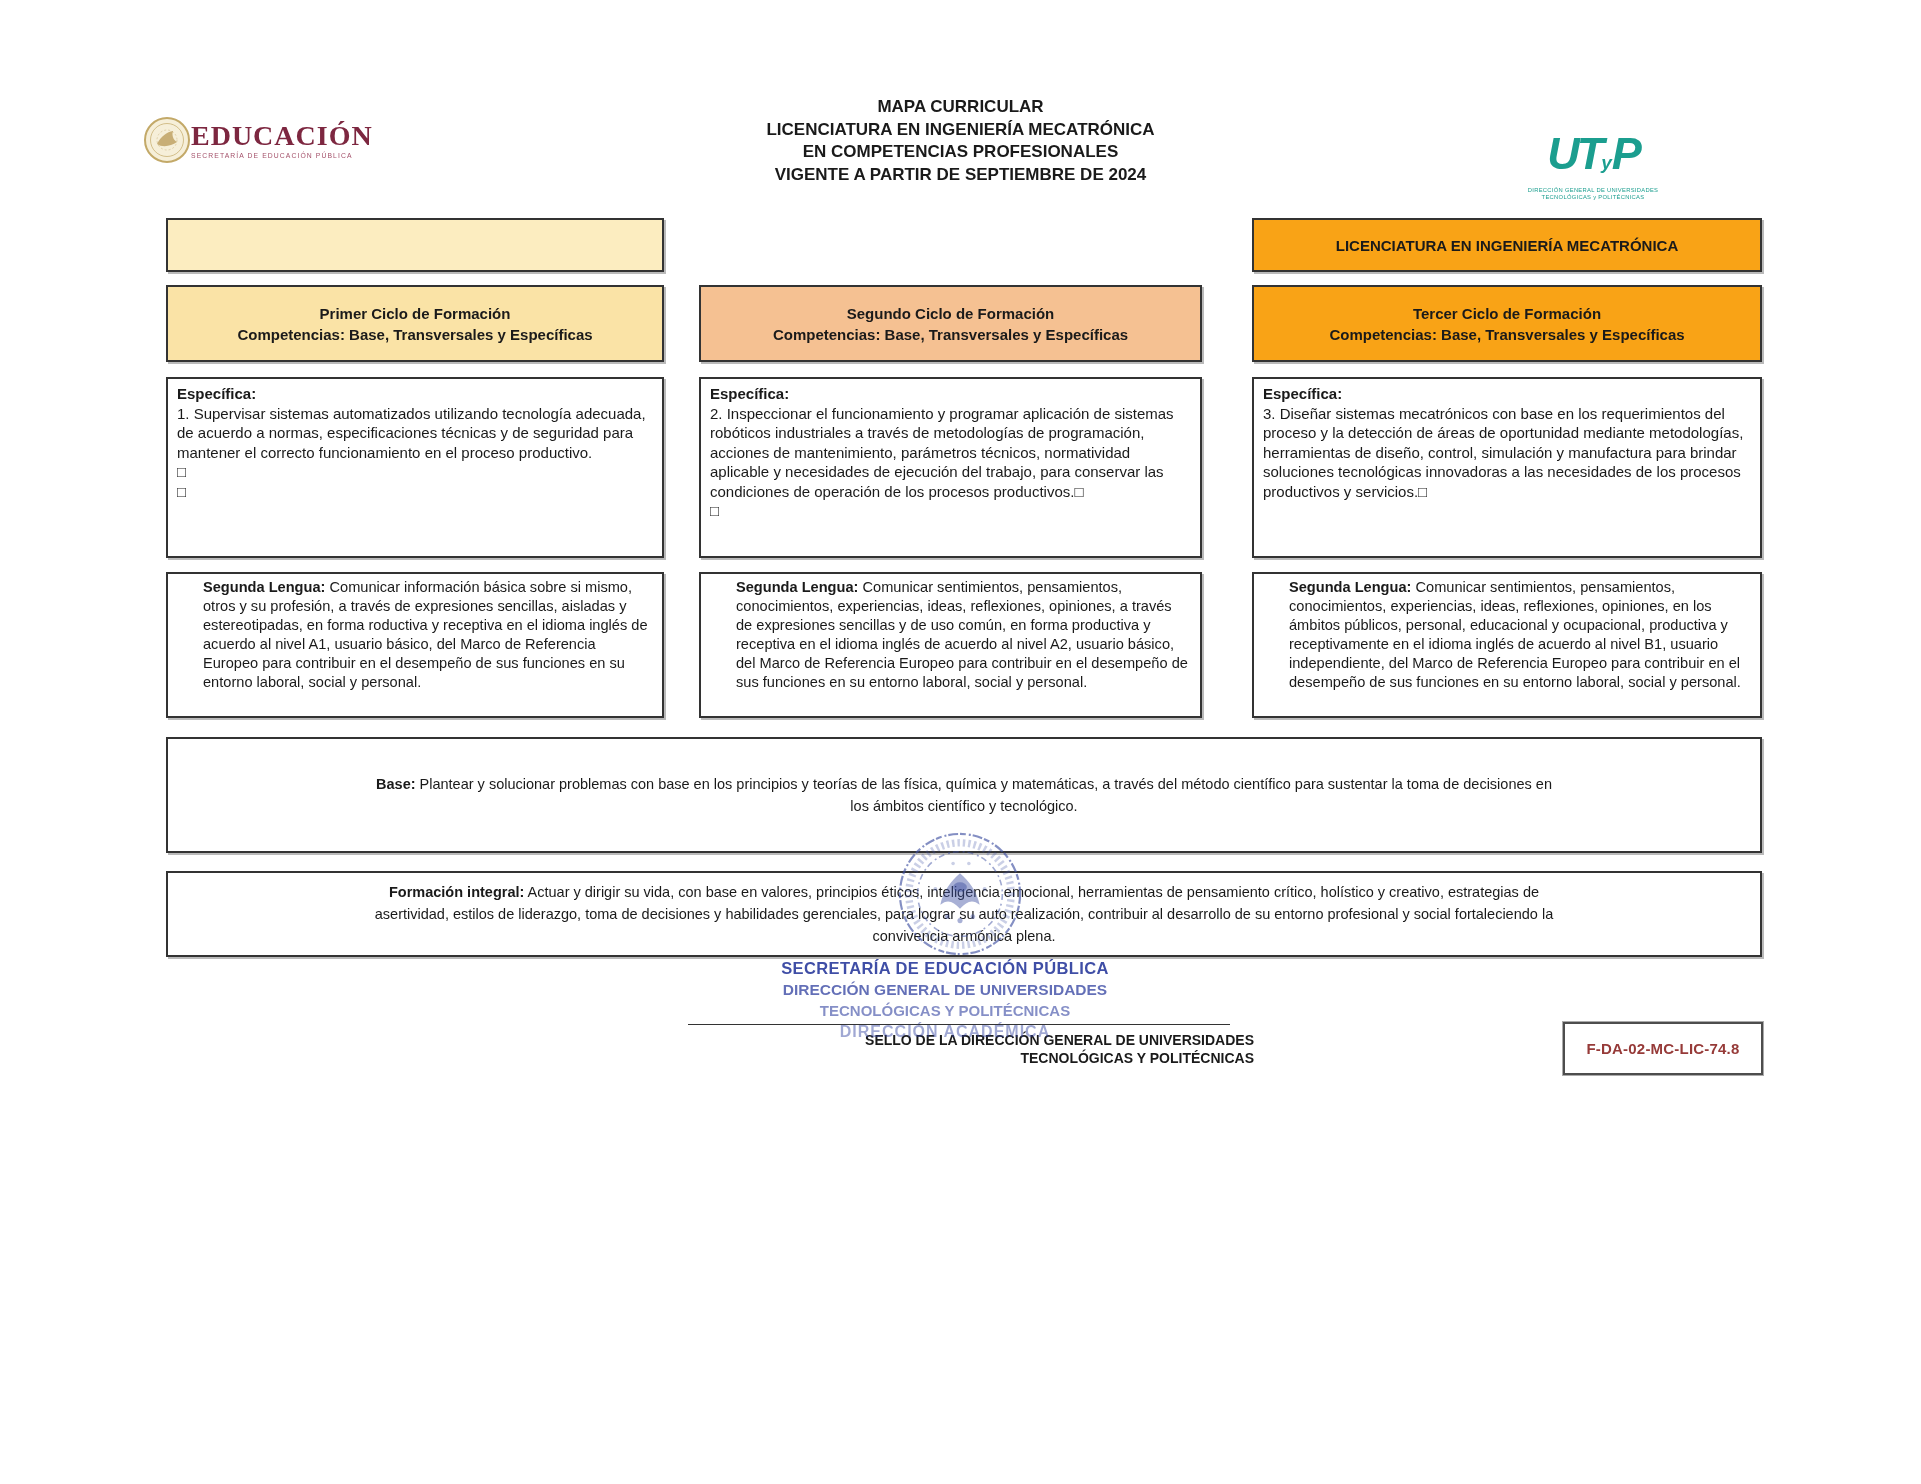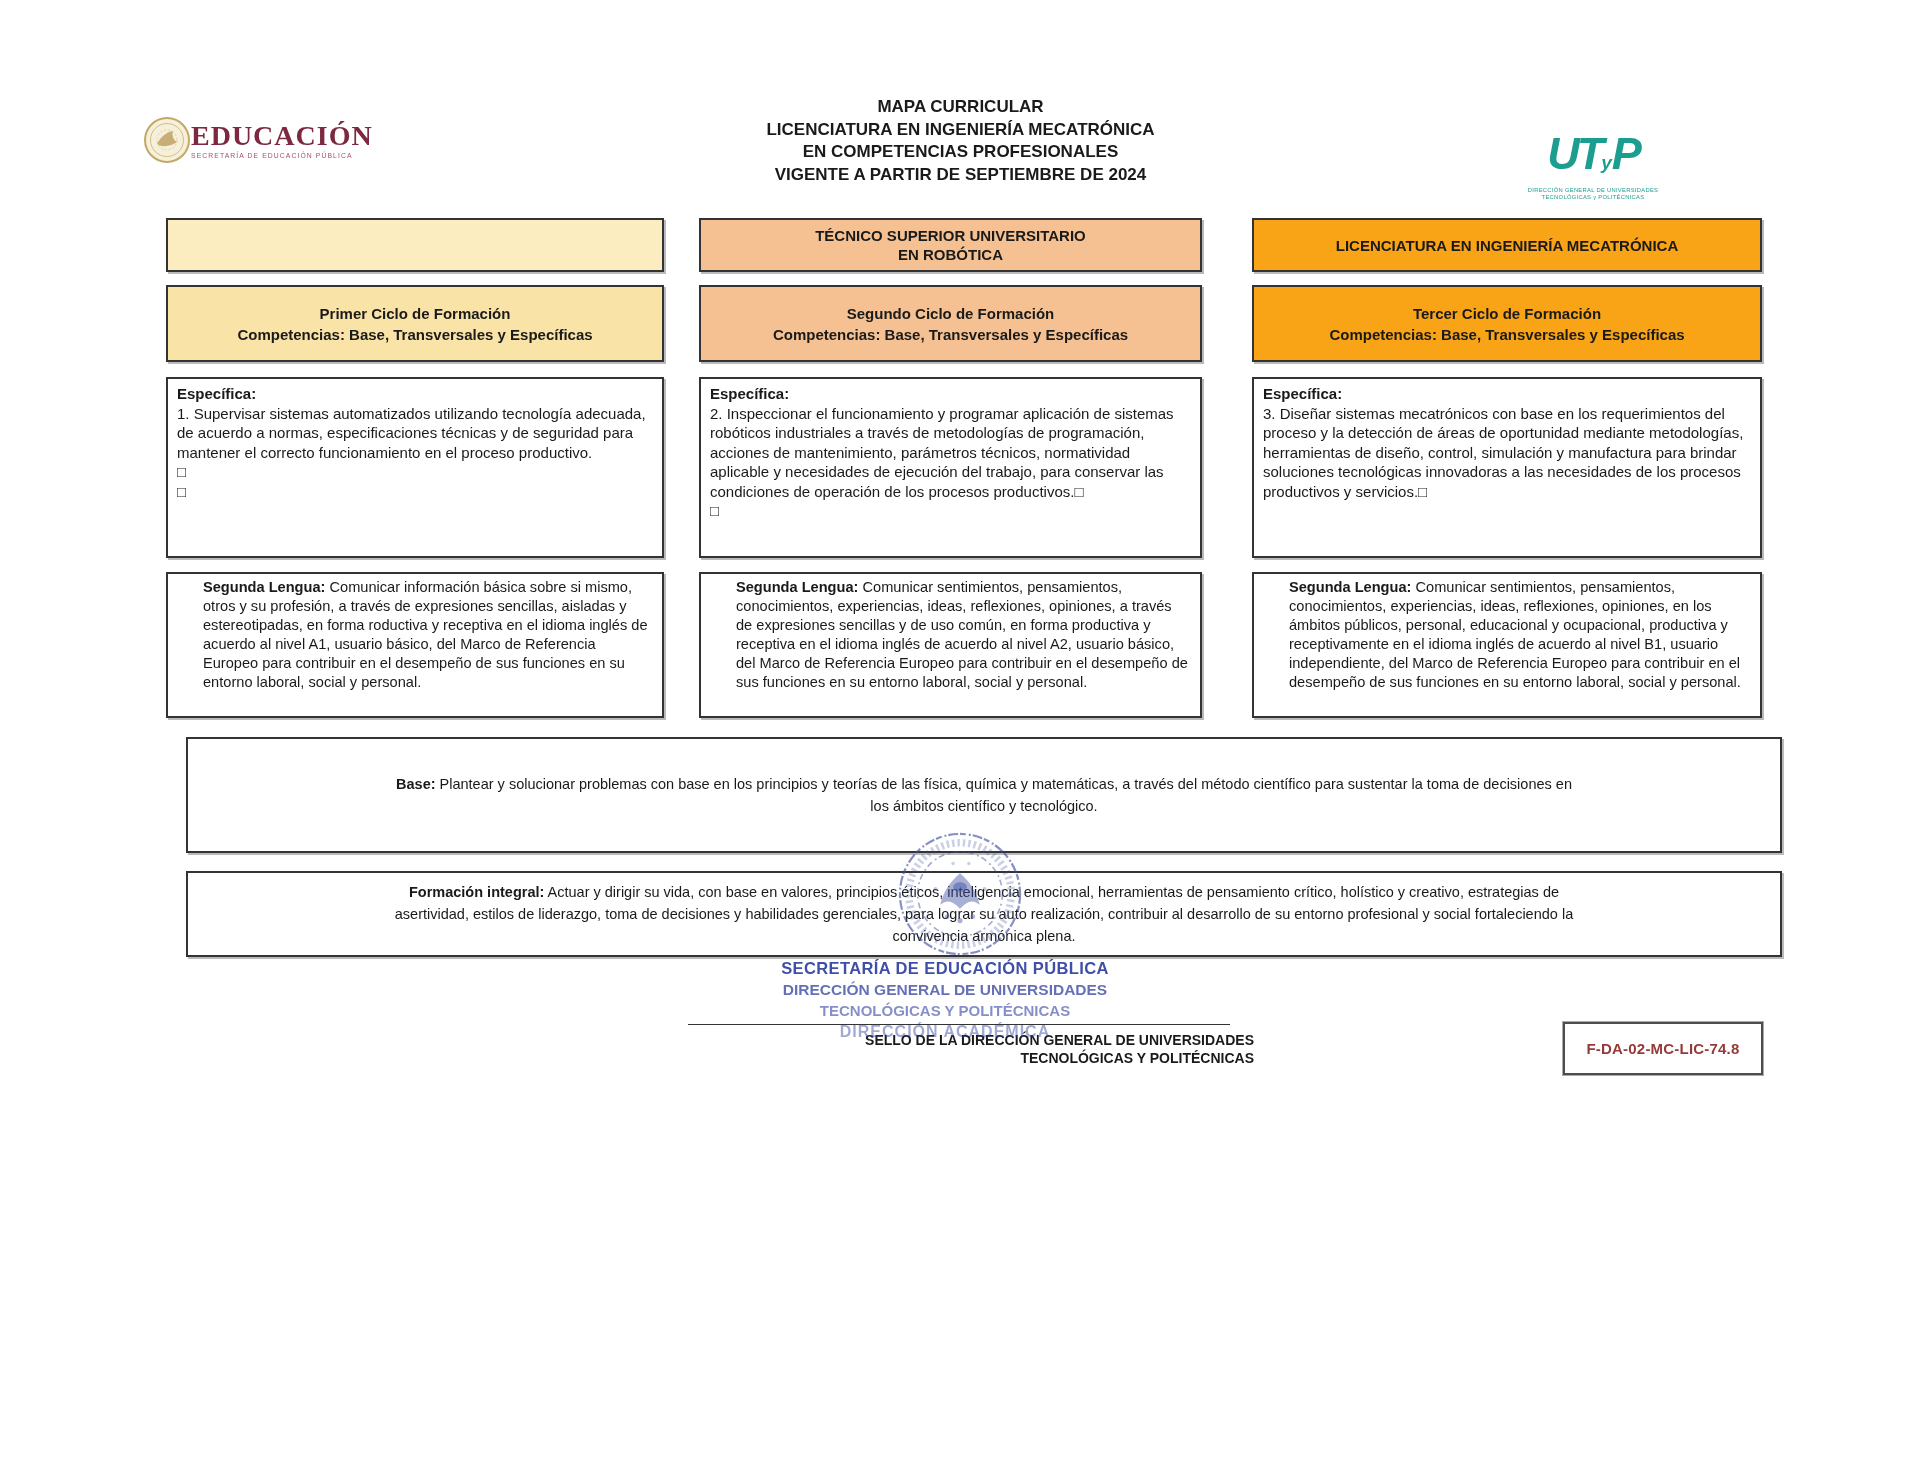--- a/index.html
+++ b/index.html
@@ -24,21 +24,21 @@
                color:#1B9E8F; letter-spacing:-3px; }
   .utyp-mark .small-y { font-size:19px; letter-spacing:0; }
   .utyp-sub  { font-size:5.8px; line-height:7px; color:#1B9E8F; letter-spacing:.3px; margin-top:1px; }
 
   
   .box { position:absolute; box-sizing:border-box; border:2px solid #333;
          box-shadow:2px 2px 0 rgba(130,130,130,.55); background:#fff; }
   .c1 { left:166px;  width:498px; }
   .c2 { left:699px;  width:503px; }
   .c3 { left:1252px; width:510px; }
-  .wide { left:166px; width:1596px;margin-left:20px; }
+  .wide { left:166px; width:1596px; }
 
   .row-program { top:218px; height:54px; }
   .row-cycle   { top:285px; height:77px; }
   .row-espec   { top:377px; height:181px; }
   .row-lengua  { top:572px; height:146px;padding-left:26px; }
   .box-base    { top:737px; height:116px; }
   .box-form    { top:871px; height:86px;  }
 
   .fill-cream-light { background:#FCEDC0; }
   .fill-cream       { background:#FAE3A6; }
@@ -102,24 +102,20 @@
   <div class="utyp-logo">
     <div class="utyp-mark"><span>UT</span><span class="small-y">y</span><span>P</span></div>
     <div class="utyp-sub">
       <div>DIRECCIÓN GENERAL DE UNIVERSIDADES</div>
       <div>TECNOLÓGICAS y POLITÉCNICAS</div>
     </div>
   </div>
 
   <div class="box c1 row-program fill-cream-light center-flex">
     <div class="program-text"></div>
-  </div>
-  <div class="box c2 row-program fill-peach center-flex">
-    <div class="program-text">TÉCNICO SUPERIOR UNIVERSITARIO
-EN ROBÓTICA</div>
   </div>
   <div class="box c3 row-program fill-orange center-flex">
     <div class="program-text">LICENCIATURA EN INGENIERÍA MECATRÓNICA</div>
   </div>
 
   <div class="box c1 row-cycle fill-cream center-flex">
     <div class="cycle-text">
       <div>Primer Ciclo de Formación</div>
       <div>Competencias: Base, Transversales y Específicas</div>
     </div>

